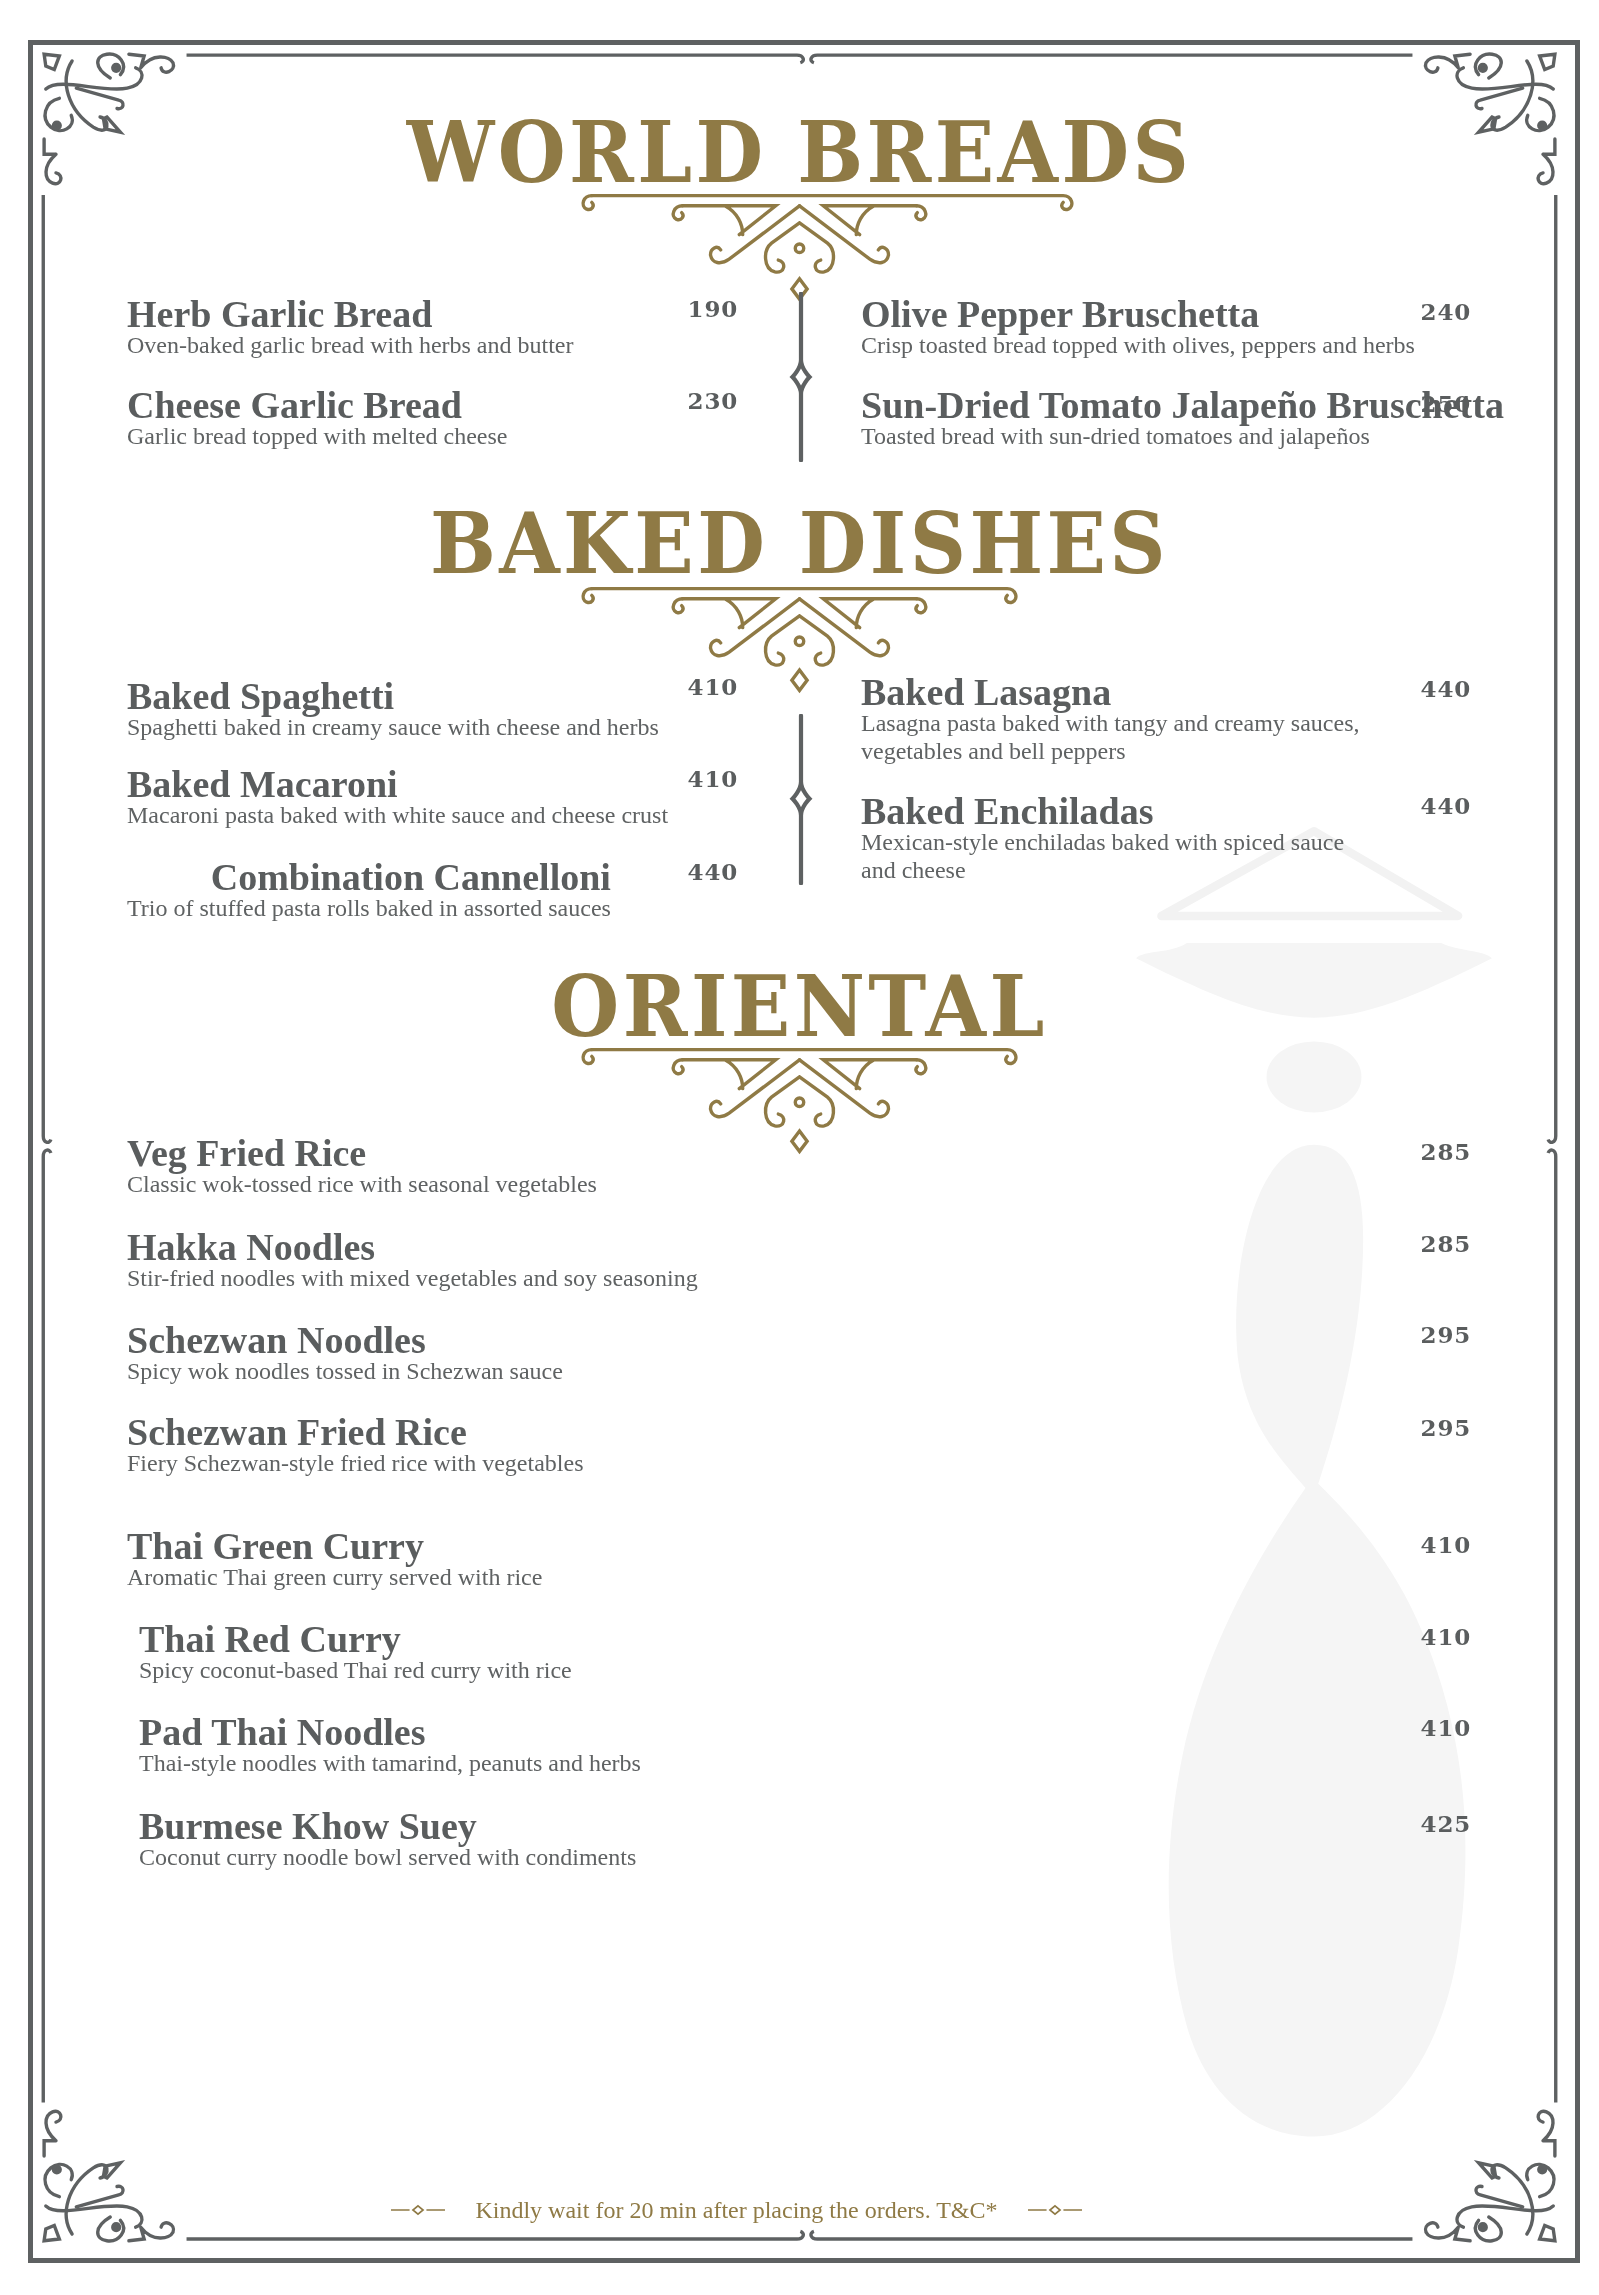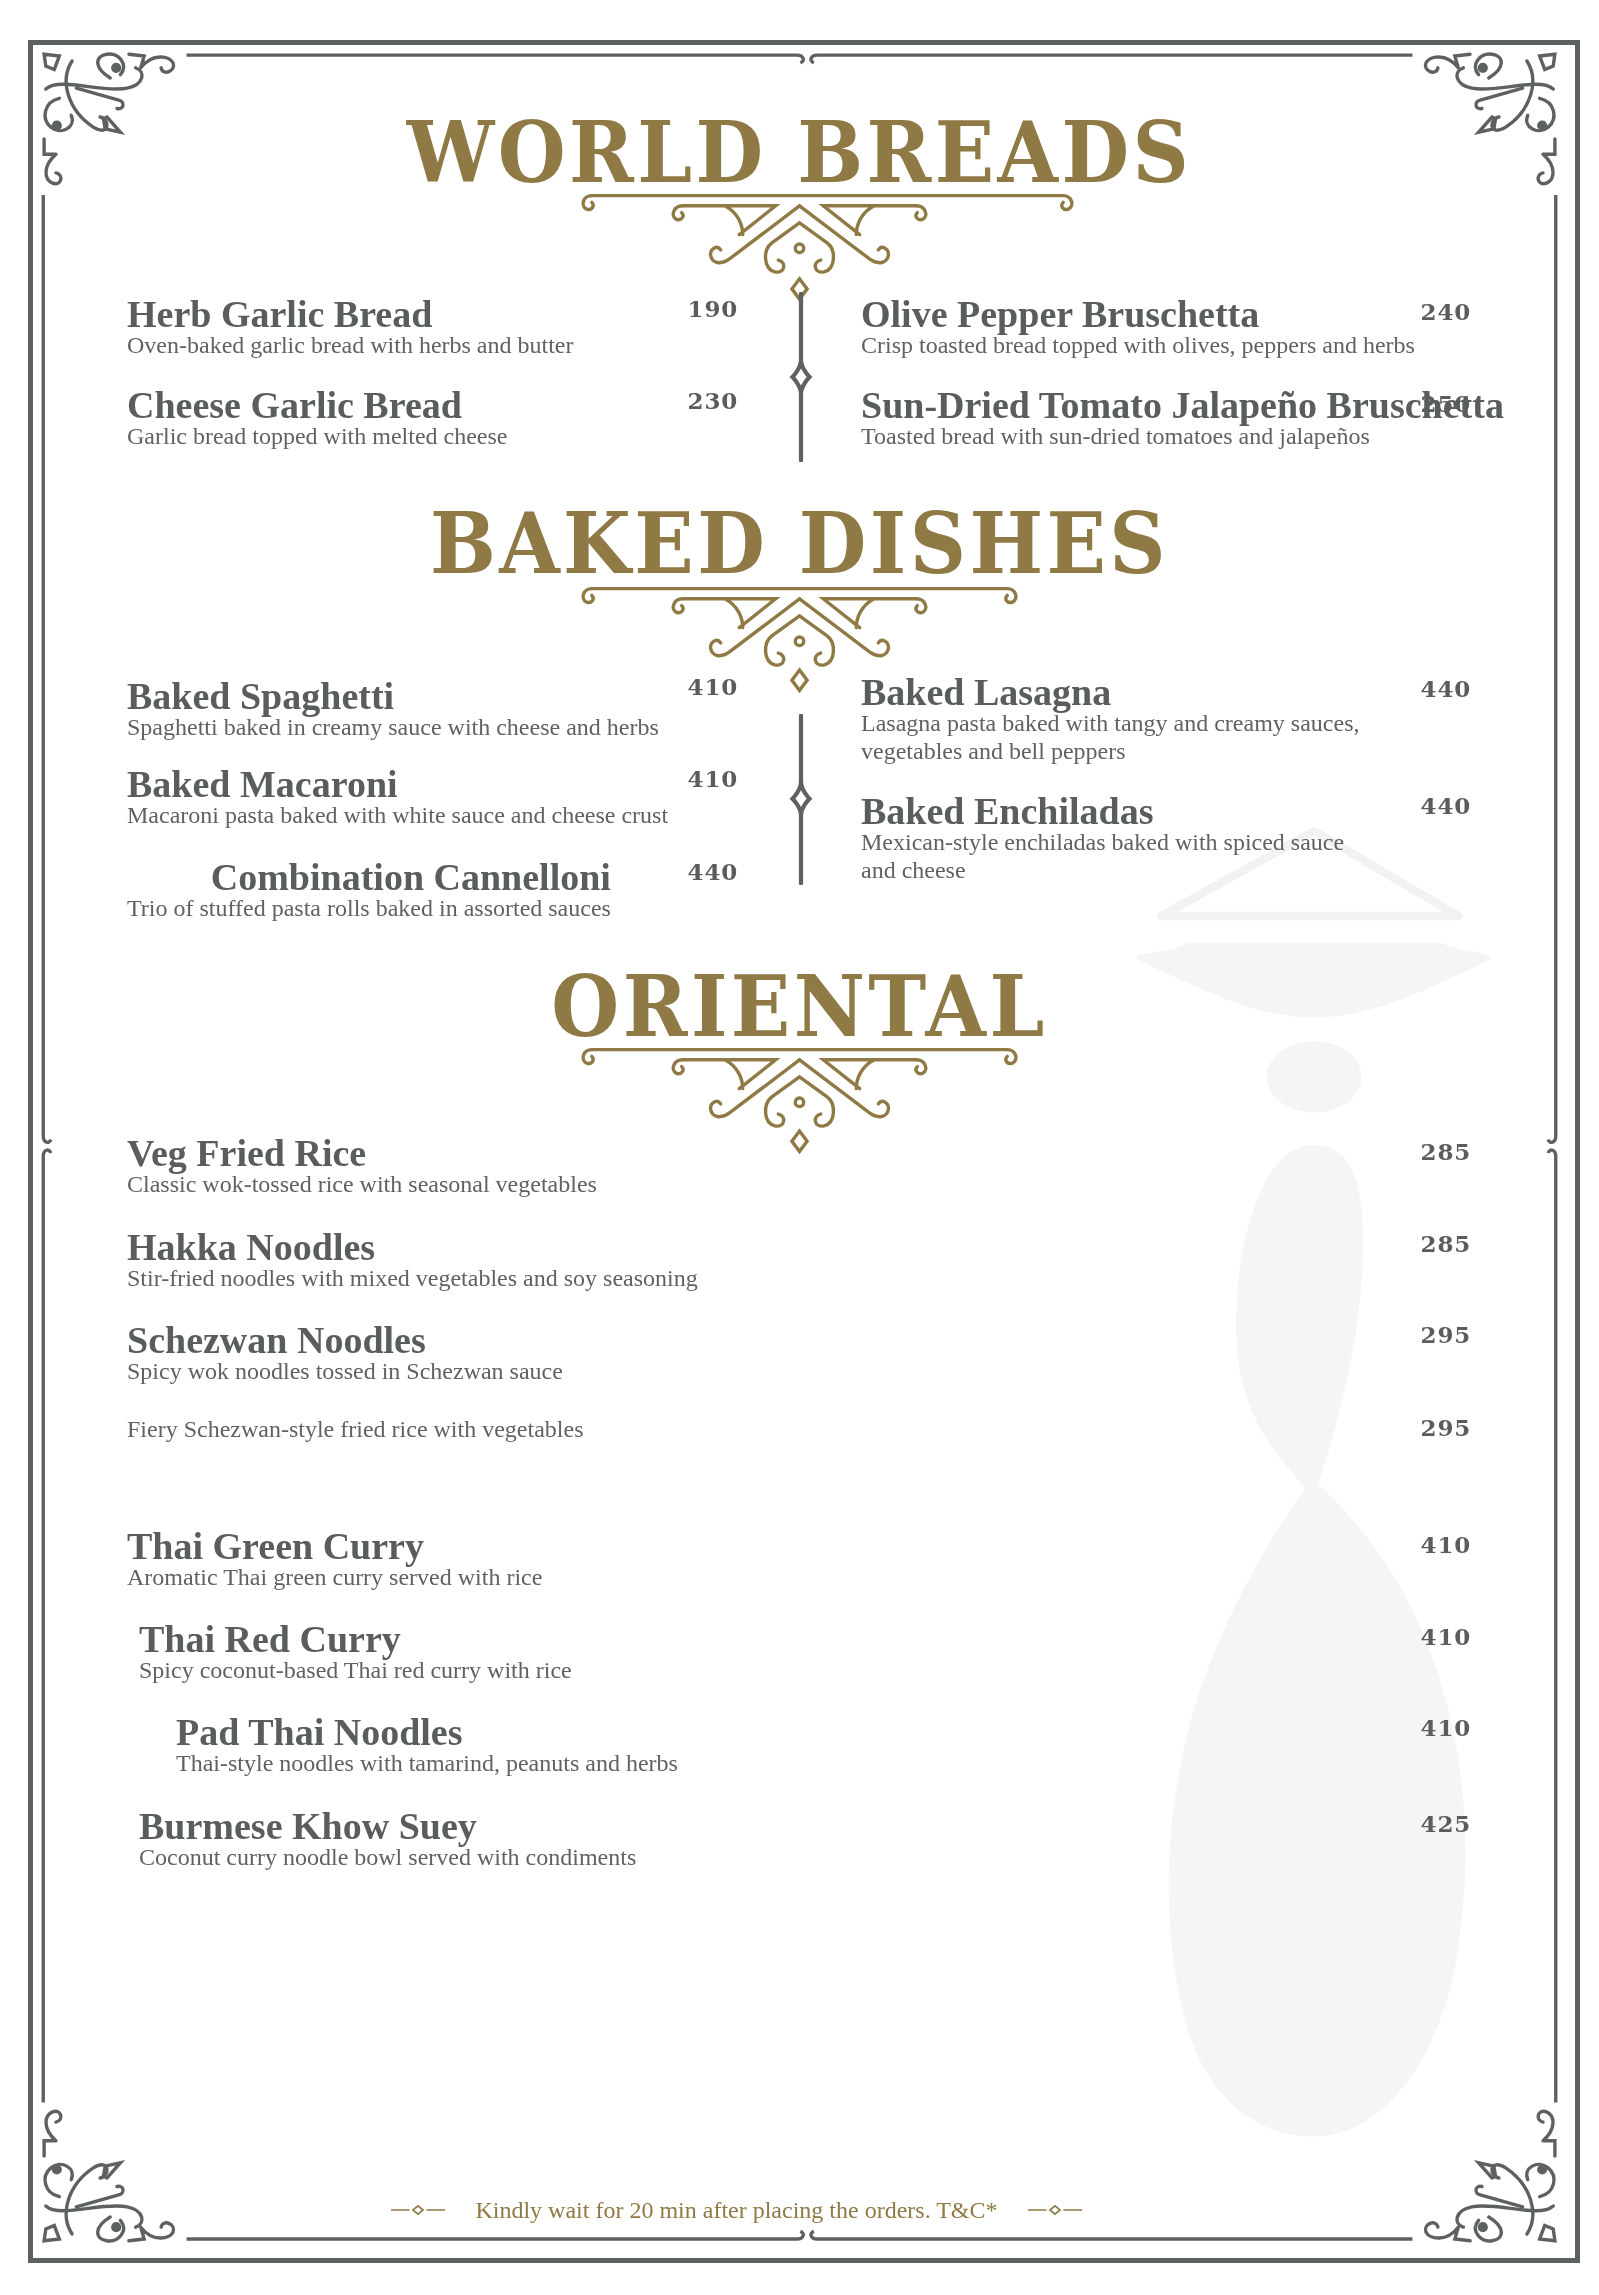--- a/index.html
+++ b/index.html
@@ -216,37 +216,38 @@
 </div>
 <div class="price" style="left:1369px; top:1230px;">285</div>
 
 <div class="item" style="left:127px; top:1323px;">
   <div class="item-name">Schezwan Noodles</div>
   <div class="item-desc">Spicy wok noodles tossed in Schezwan sauce</div>
 </div>
 <div class="price" style="left:1369px; top:1321px;">295</div>
 
 <div class="item" style="left:127px; top:1415px;">
+  <div class="item-name">Schezwan Fried Rice</div>
   <div class="item-desc">Fiery Schezwan-style fried rice with vegetables</div>
 </div>
 <div class="price" style="left:1369px; top:1414px;">295</div>
 
 <div class="item" style="left:127px; top:1529px;">
   <div class="item-name">Thai Green Curry</div>
   <div class="item-desc">Aromatic Thai green curry served with rice</div>
 </div>
 <div class="price" style="left:1369px; top:1531px;">410</div>
 
 <div class="item" style="left:139px; top:1622px;">
   <div class="item-name">Thai Red Curry</div>
   <div class="item-desc">Spicy coconut-based Thai red curry with rice</div>
 </div>
 <div class="price" style="left:1369px; top:1623px;">410</div>
 
-<div class="item" style="left:139px; top:1715px;margin-left:37px;">
+<div class="item" style="left:139px; top:1715px;">
   <div class="item-name">Pad Thai Noodles</div>
   <div class="item-desc">Thai-style noodles with tamarind, peanuts and herbs</div>
 </div>
 <div class="price" style="left:1369px; top:1714px;">410</div>
 
 <div class="item" style="left:139px; top:1809px;">
   <div class="item-name">Burmese Khow Suey</div>
   <div class="item-desc">Coconut curry noodle bowl served with condiments</div>
 </div>
 <div class="price" style="left:1369px; top:1810px;">425</div>

